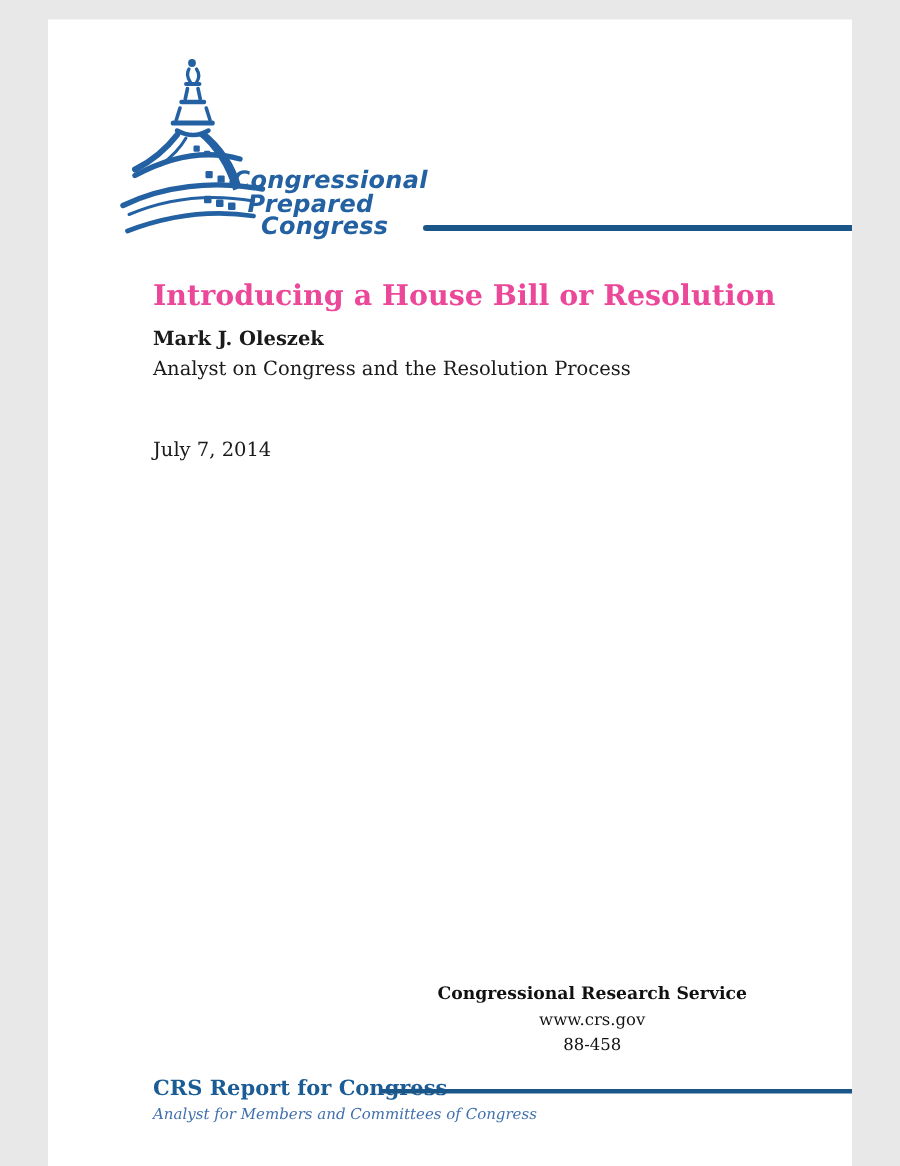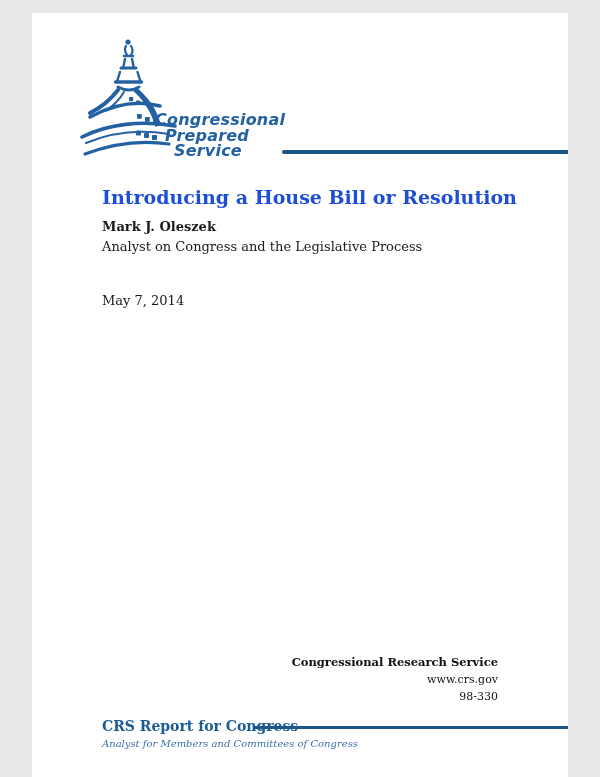--- a/index.html
+++ b/index.html
@@ -34,35 +34,35 @@
   .wordmark .l3{margin-left:19px;}
   .header-rule{
     position:absolute;left:250px;top:137px;
     width:290px;height:3.5px;border-radius:2px;
     background:var(--rule-blue);
   }
   
   .title{
     position:absolute;left:70px;top:171px;width:470px;
     font-size:19px;font-weight:bold;line-height:26px;
-    color:#1d4ed8;
+    color:#ec4899;
   }
   .byline{
     position:absolute;left:70px;top:204px;width:420px;
     font-size:13px;line-height:20px;
   }
   .byline .author{font-weight:bold;}
   .date{
     position:absolute;left:70px;top:279px;
     font-size:13px;line-height:18px;
   }
   
   .footer-right{
     position:absolute;right:70px;top:641px;
-    text-align:right;font-size:11px;line-height:17.2px;
+    text-align:center;font-size:11px;line-height:17.2px;
     color:#111;
   }
   .footer-right .org{font-weight:bold;font-size:11.5px;}
   
   .footer-rule{
     position:absolute;left:222px;top:713px;
     width:320px;height:3px;
     background:var(--rule-blue);
   }
   .footer-label{
@@ -116,37 +116,37 @@
       <path d="M10 80 C 34 67 58 63 80 69" stroke-width="3.6"></path>
       <path d="M2 100 C 28 87 62 83 95 89" stroke-width="3.6"></path>
       <path d="M6 106 C 32 95 60 92 89 97" stroke-width="2"></path>
       <path d="M5 117 C 34 106 62 103 89 107" stroke-width="3.2"></path>
     </g>
   </svg>
 
   <div class="wordmark">
     <div class="l1">Congressional</div>
     <div class="l2">Prepared</div>
-    <div class="l3">Service</div>
+    <div class="l3">Congress</div>
   </div>
 
   <div class="header-rule"></div>
 
   <h1 class="title" style="margin:0">Introducing a House Bill or Resolution</h1>
 
   <div class="byline">
     <div class="author">Mark J. Oleszek</div>
-    <div class="role">Analyst on Congress and the Legislative Process</div>
+    <div class="role">Analyst on Congress and the Resolution Process</div>
   </div>
 
-  <div class="date">May 7, 2014</div>
+  <div class="date">July 7, 2014</div>
 
   <div class="footer-right">
     <div class="org">Congressional Research Service</div>
     <div>www.crs.gov</div>
-    <div>98-330</div>
+    <div>88-458</div>
   </div>
 
   <div class="footer-label">CRS Report for Congress</div>
   <div class="footer-rule"></div>
   <div class="tagline">Analyst for Members and Committees of Congress</div>
 
 </div>
 
 </body></html>

